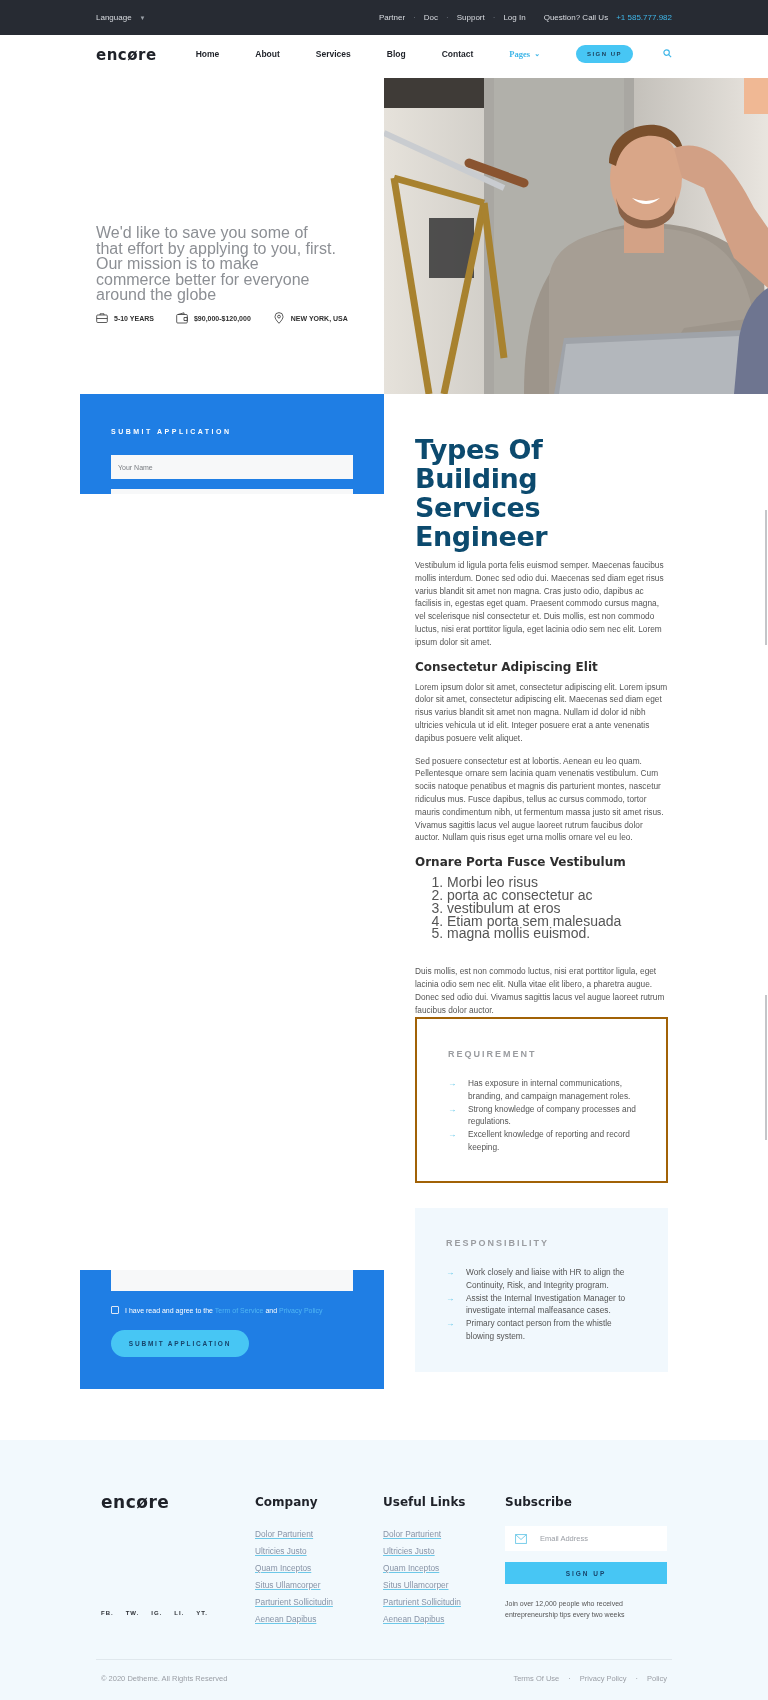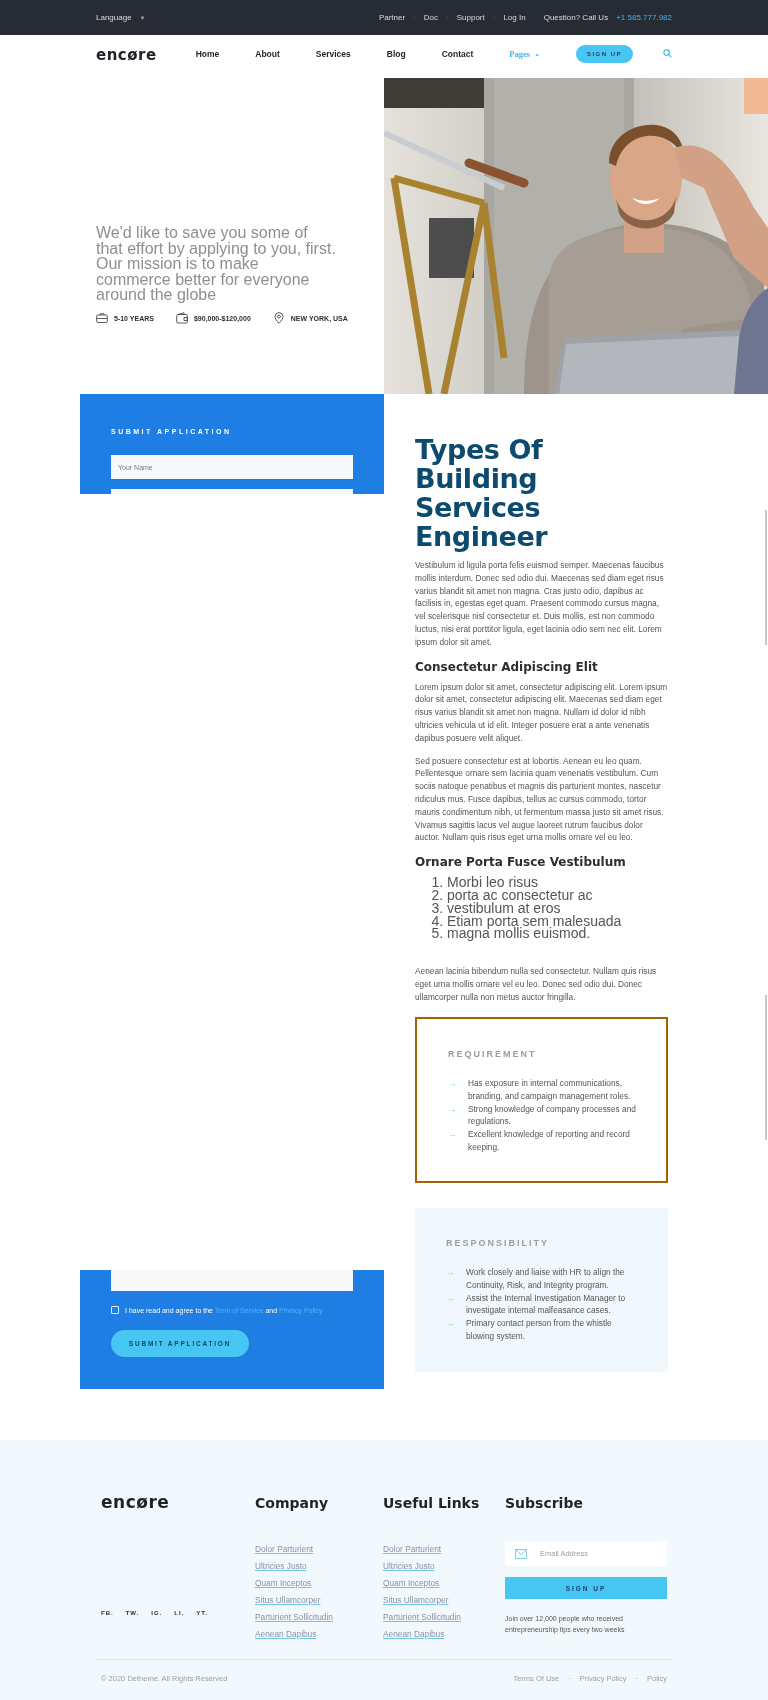--- a/index.html
+++ b/index.html
@@ -61,21 +61,21 @@
     .box-title { font-size: 9px; letter-spacing: 2px; font-weight: bold; color: #9a9ca0; margin-bottom: 18px; }
     .box ul { list-style: none; }
     .box li { display: flex; font-size: 8.3px; line-height: 12.8px; color: #555; }
     .box li .arr { color: #4fc0e6; width: 20px; flex: none; }
 
     
     .footer { position: absolute; left: 0; top: 1440px; width: 768px; height: 260px; background: #f2f9fd; }
     .f-logo { position: absolute; left: 101px; top: 52px; font-family: "DejaVu Sans", sans-serif; font-weight: bold; font-size: 17px; color: #1f2229; letter-spacing: 0.5px; }
     .socials { position: absolute; left: 101px; top: 170px; display: flex; gap: 12px; font-size: 6px; font-weight: bold; letter-spacing: 1px; color: #2b2e33; }
     .fcol { position: absolute; top: 55px; }
-    .fcol h4 { font-family: "DejaVu Sans", sans-serif; font-size: 14px; font-weight: bold; color: #1f2229; margin-bottom: 30px; }
+    .fcol h4 { font-family: "DejaVu Sans", sans-serif; font-size: 12px; font-weight: bold; color: #1f2229; margin-bottom: 17px; }
     .fcol a { display: block; font-size: 8.3px; color: #8793a6; text-decoration: underline; text-decoration-color: #6cc8e8; line-height: 17px; }
     .c1 { left: 255px; }
     .c2 { left: 383px; }
     .c3 { left: 505px; width: 162px; }
     .email { width: 162px; height: 25px; background: #fff; display: flex; align-items: center; gap: 13px; padding-left: 10px; font-size: 7.5px; color: #9a9ea5; margin-top: 6px; }
     .email svg { width: 12px; height: 10px; }
     .f-signup { width: 162px; height: 22px; background: #47c6f4; margin-top: 11px; display: flex; align-items: center; justify-content: center; font-size: 6.5px; letter-spacing: 2px; font-weight: bold; color: #17446b; }
     .f-note { margin-top: 14px; font-size: 7px; line-height: 11px; color: #555; }
     .f-rule { position: absolute; left: 96px; top: 219px; width: 576px; height: 1px; background: #e0e8ed; }
     .copy { position: absolute; left: 101px; top: 234px; font-size: 7.5px; color: #9a9ea5; }
@@ -222,20 +222,21 @@
   <p>Lorem ipsum dolor sit amet, consectetur adipiscing elit. Lorem ipsum dolor sit amet, consectetur adipiscing elit. Maecenas sed diam eget risus varius blandit sit amet non magna. Nullam id dolor id nibh ultricies vehicula ut id elit. Integer posuere erat a ante venenatis dapibus posuere velit aliquet.</p>
   <p>Sed posuere consectetur est at lobortis. Aenean eu leo quam. Pellentesque ornare sem lacinia quam venenatis vestibulum. Cum sociis natoque penatibus et magnis dis parturient montes, nascetur ridiculus mus. Fusce dapibus, tellus ac cursus commodo, tortor mauris condimentum nibh, ut fermentum massa justo sit amet risus. Vivamus sagittis lacus vel augue laoreet rutrum faucibus dolor auctor. Nullam quis risus eget urna mollis ornare vel eu leo.</p>
   <h3>Ornare Porta Fusce Vestibulum</h3>
   <ol>
     <li>Morbi leo risus</li>
     <li>porta ac consectetur ac</li>
     <li>vestibulum at eros</li>
     <li>Etiam porta sem malesuada</li>
     <li>magna mollis euismod.</li>
   </ol>
+  <p>Duis mollis, est non commodo luctus, nisi erat porttitor ligula, eget lacinia odio sem nec elit. Nulla vitae elit libero, a pharetra augue. Donec sed odio dui. Vivamus sagittis lacus vel augue laoreet rutrum faucibus dolor auctor.</p>
   <p>Aenean lacinia bibendum nulla sed consectetur. Nullam quis risus eget urna mollis ornare vel eu leo. Donec sed odio dui. Donec ullamcorper nulla non metus auctor fringilla.</p>
 </div>
 
 <div class="box req">
   <div class="box-title">REQUIREMENT</div>
   <ul>
     <li>
         <span class="arr">→</span>
         <span>Has exposure in internal communications, branding, and campaign management roles.</span>
       </li>

